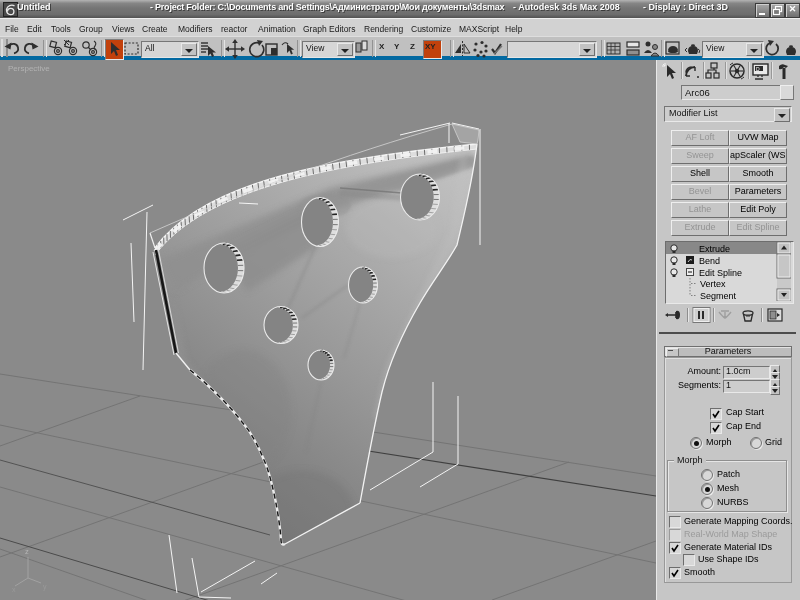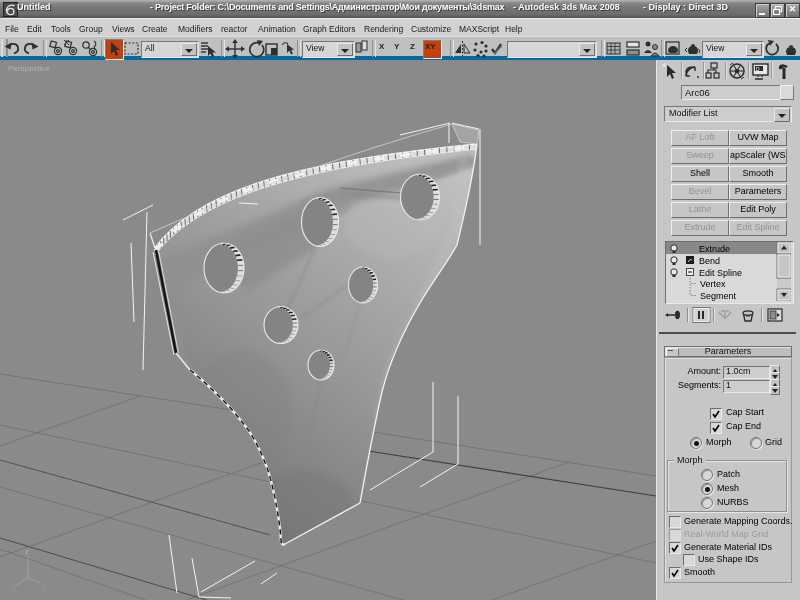--- a/index.html
+++ b/index.html
@@ -646,21 +646,21 @@
   <div class="radio" style="left:44px;top:409px;"></div>
   <span class="plabel" style="left:60px;top:409px;">Patch</span>
   <div class="radio sel" style="left:44px;top:423px;"></div>
   <span class="plabel" style="left:60px;top:423px;">Mesh</span>
   <div class="radio" style="left:44px;top:437px;"></div>
   <span class="plabel" style="left:60px;top:437px;">NURBS</span>
 
   <div class="chk" style="left:12px;top:456px;"></div>
   <span class="plabel" style="left:27px;top:456px;font-size:9px;">Generate Mapping Coords.</span>
   <div class="chk" style="left:12px;top:469px;border-color:#9a9a9a #ddd #ddd #9a9a9a;"></div>
-  <span class="plabel dis" style="left:27px;top:469px;font-size:9px;">Real-World Map Grid</span>
+  <span class="plabel dis" style="left:27px;top:469px;font-size:9px;">Real-World Map Shape</span>
   <div class="chk" style="left:12px;top:482px;">
       <svg width="10" height="10">
         <path d="M2,5 l2,3 l4,-6" stroke="#000" stroke-width="1.6" fill="none"></path>
       </svg>
     </div>
   <span class="plabel" style="left:27px;top:482px;font-size:9px;">Generate Material IDs</span>
   <div class="chk" style="left:26px;top:494px;"></div>
   <span class="plabel" style="left:41px;top:494px;font-size:9px;">Use Shape IDs</span>
   <div class="chk" style="left:12px;top:507px;">
       <svg width="10" height="10">

